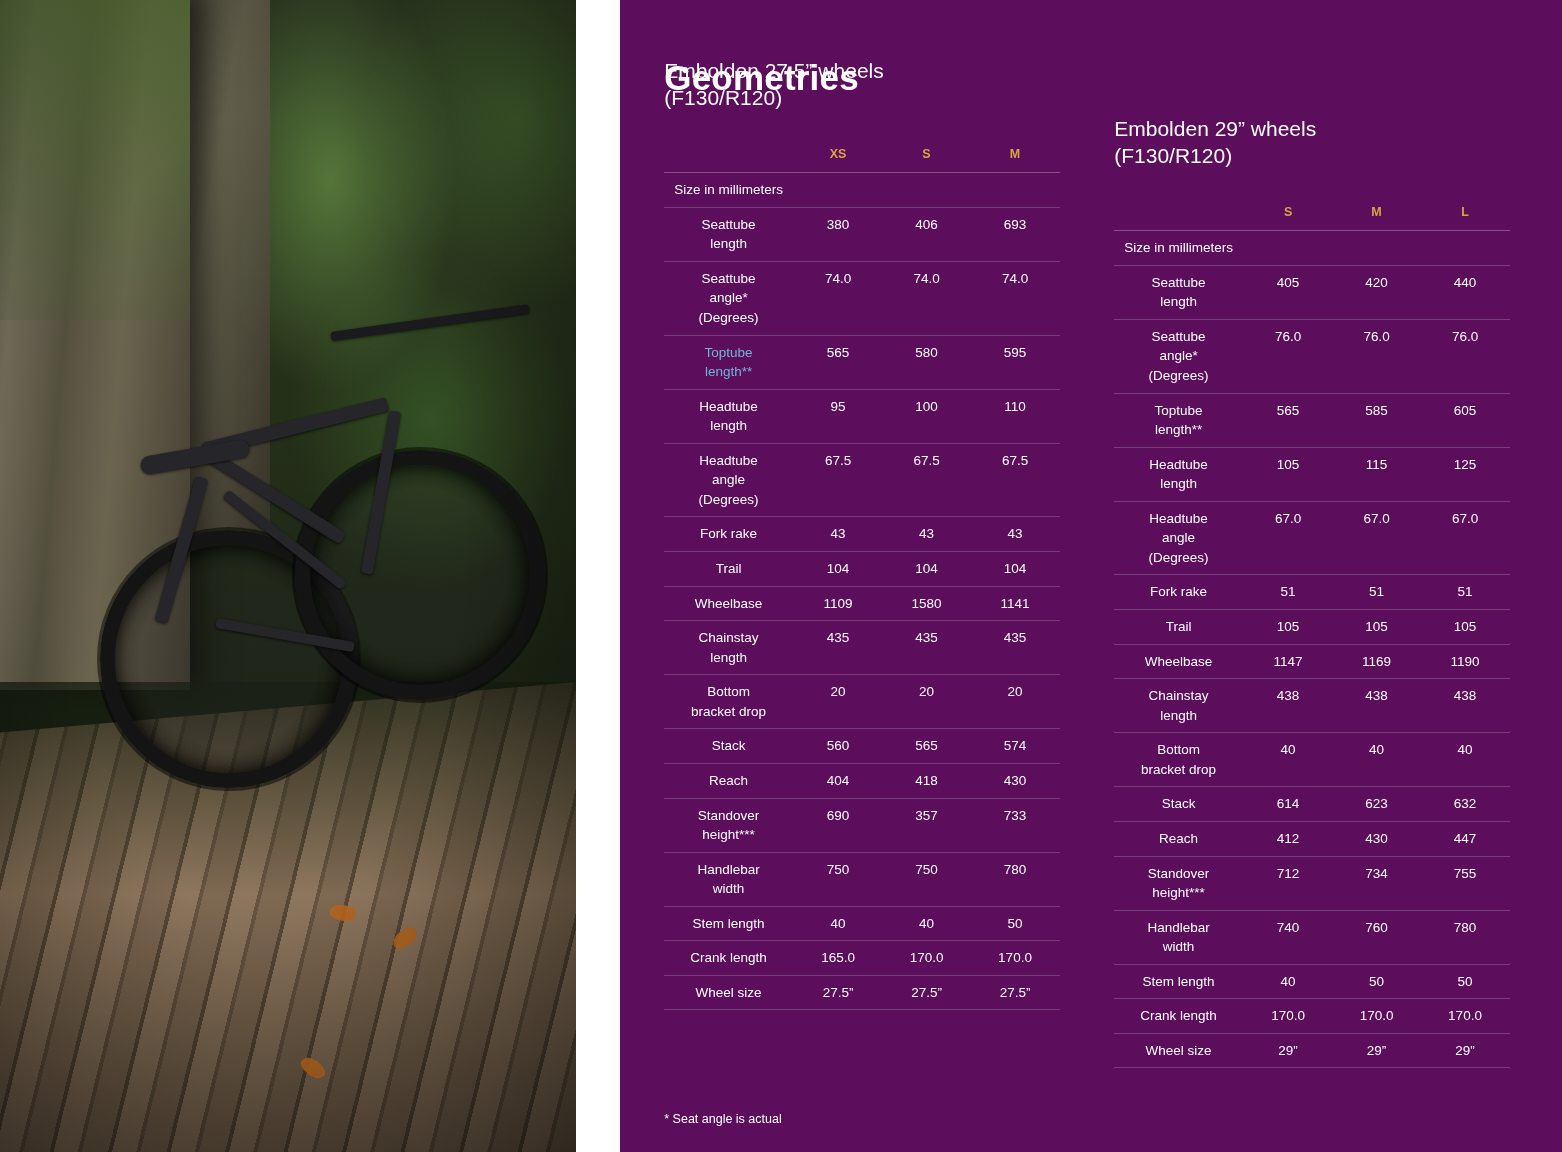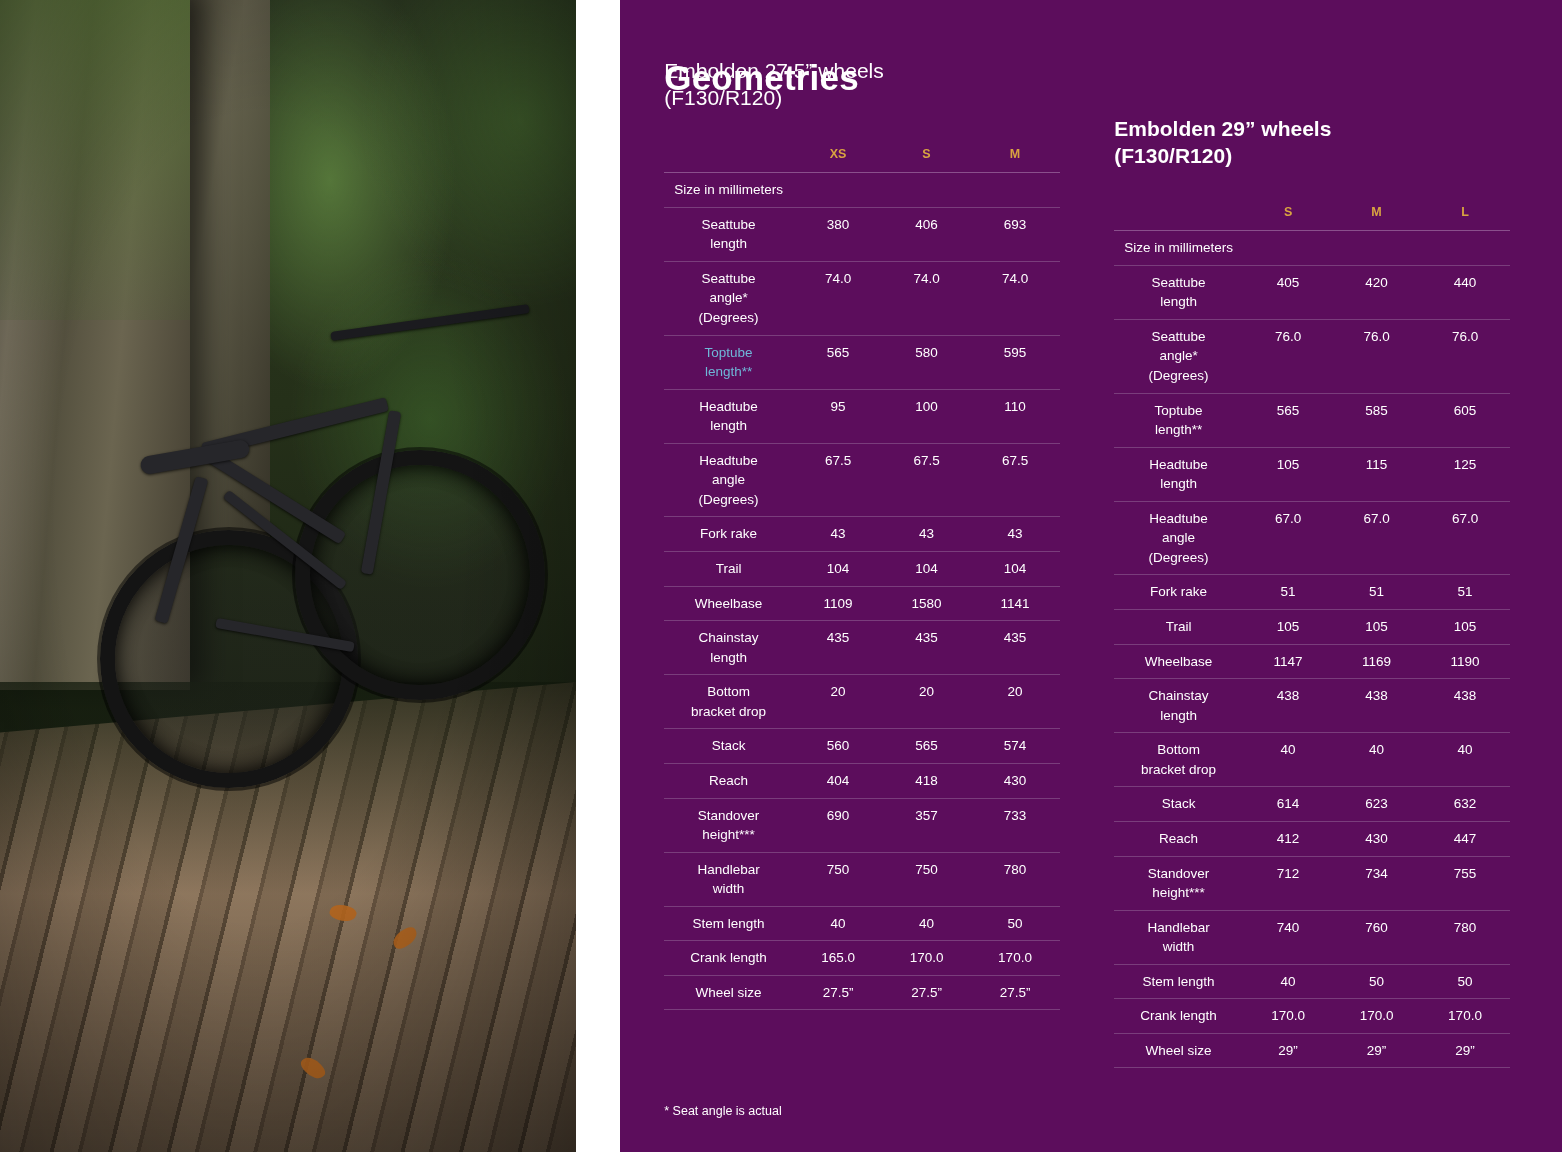--- a/index.html
+++ b/index.html
@@ -158,21 +158,21 @@
     padding-bottom: 9px;
   }
   table thead th.rowhead { border-bottom: 1px solid #8a4f8c; }
   td.rowlabel { width: 124px; text-align: center; }
   td.val { text-align: center; width: 84px; }
   tr.section td { border-bottom: 1px solid #7a3d7c; }
   .link { color: #6fb7d8; }
   .notes {
     position: absolute;
     left: 44px;
-    bottom: 28px;
+    bottom: 20px;
     font-size: 12.5px;
     line-height: 2.0;
   }
   .notes div { white-space: nowrap; }
 </style>
 </head>
 <body>
 
 <div class="page">
 
@@ -337,21 +337,21 @@
                 <td class="rowlabel" style="white-space:pre-line;">Wheel size</td>
                 <td class="val">27.5”</td>
                 <td class="val">27.5”</td>
                 <td class="val">27.5”</td>
               </tr>
           </tbody>
         </table>
       </div>
 
       <div class="col second">
-        <p class="col-sub" style="white-space:pre-line;font-weight:bold;">Embolden 29” wheels
+        <p class="col-sub" style="white-space:pre-line;">Embolden 29” wheels
 (F130/R120)</p>
         <table>
           <thead>
             <tr>
               <th class="rowhead"></th>
               <th>S</th>
               <th>M</th>
               <th>L</th>
             </tr>
           </thead>

